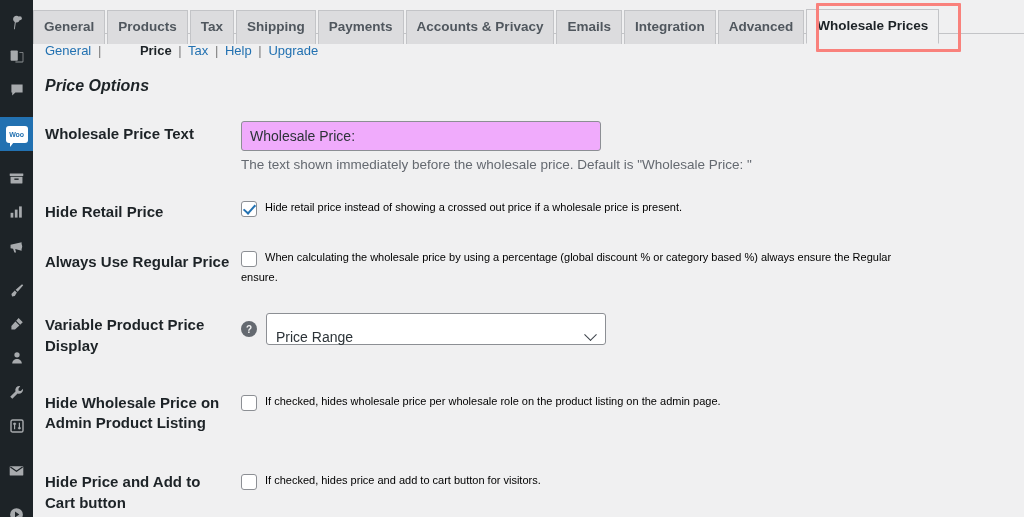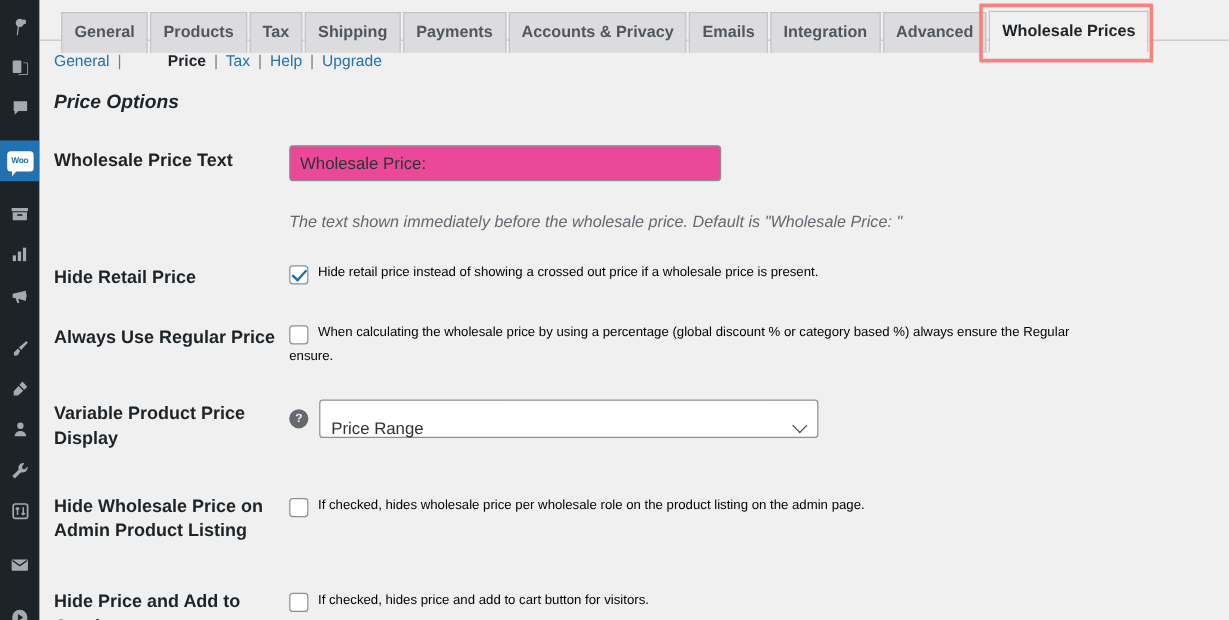--- a/index.html
+++ b/index.html
@@ -66,21 +66,21 @@
   #wpcontent {
     flex: 1 1 auto;
     background: #f0f0f1;
     position: relative;
     min-width: 0;
   }
 
   
   .nav-tab-wrapper {
     position: relative;
-    padding: 9px 0 0 18px;
+    padding: 9px 0 0 0;
     border-bottom: 1px solid #c3c4c7;
     height: 34px;
     white-space: nowrap;
     font-size: 0;
   }
   .nav-tab {
     display: inline-block;
     vertical-align: bottom;
     margin: 0 2px -1px 0;
     padding: 6px 10px 7px;
@@ -158,31 +158,30 @@
   .row-wholesale-text th { padding-top: 12px; }
 
   input.regular-text {
     width: 360px;
     height: 30px;
     padding: 0 8px;
     font-size: 14px;
     color: #2c3338;
     border: 1px solid #8c8f94;
     border-radius: 3px;
-    background: #ec4899;
+    background: #f0abfc;
     box-shadow: 0 0 0 transparent;
     font-family: "Liberation Sans", sans-serif;
   }
   p.description {
-    margin: 24px 0 0 0;
+    margin: 4px 0 0 0;
     font-size: 13.5px;
     color: #646970;
     line-height: 1.45;
     font-family: "Liberation Sans", sans-serif;
-    font-style: italic;
   }
 
   .cb-line { display: flex; align-items: flex-start; }
   .cb {
     flex: 0 0 auto;
     width: 16px; height: 16px;
     border: 1px solid #8c8f94;
     border-radius: 3px;
     background: #fff;
     margin: 2px 8px 0 0;
@@ -206,21 +205,21 @@
     background: #646970;
     color: #f0f0f1;
     font-size: 10px;
     font-weight: 700;
     display: flex; align-items: center; justify-content: center;
     margin-right: 9px;
     flex: 0 0 auto;
     font-family: "Liberation Sans", sans-serif;
   }
   .select-box {
-    width: 416px;
+    width: 340px;
     height: 32px;
     border: 1px solid #8c8f94;
     border-radius: 3px;
     background: #fff;
     display: flex;
     align-items: center;
     justify-content: space-between;
     padding: 16px 10px 0 9px;
     font-size: 14px;
     color: #2c3338;

